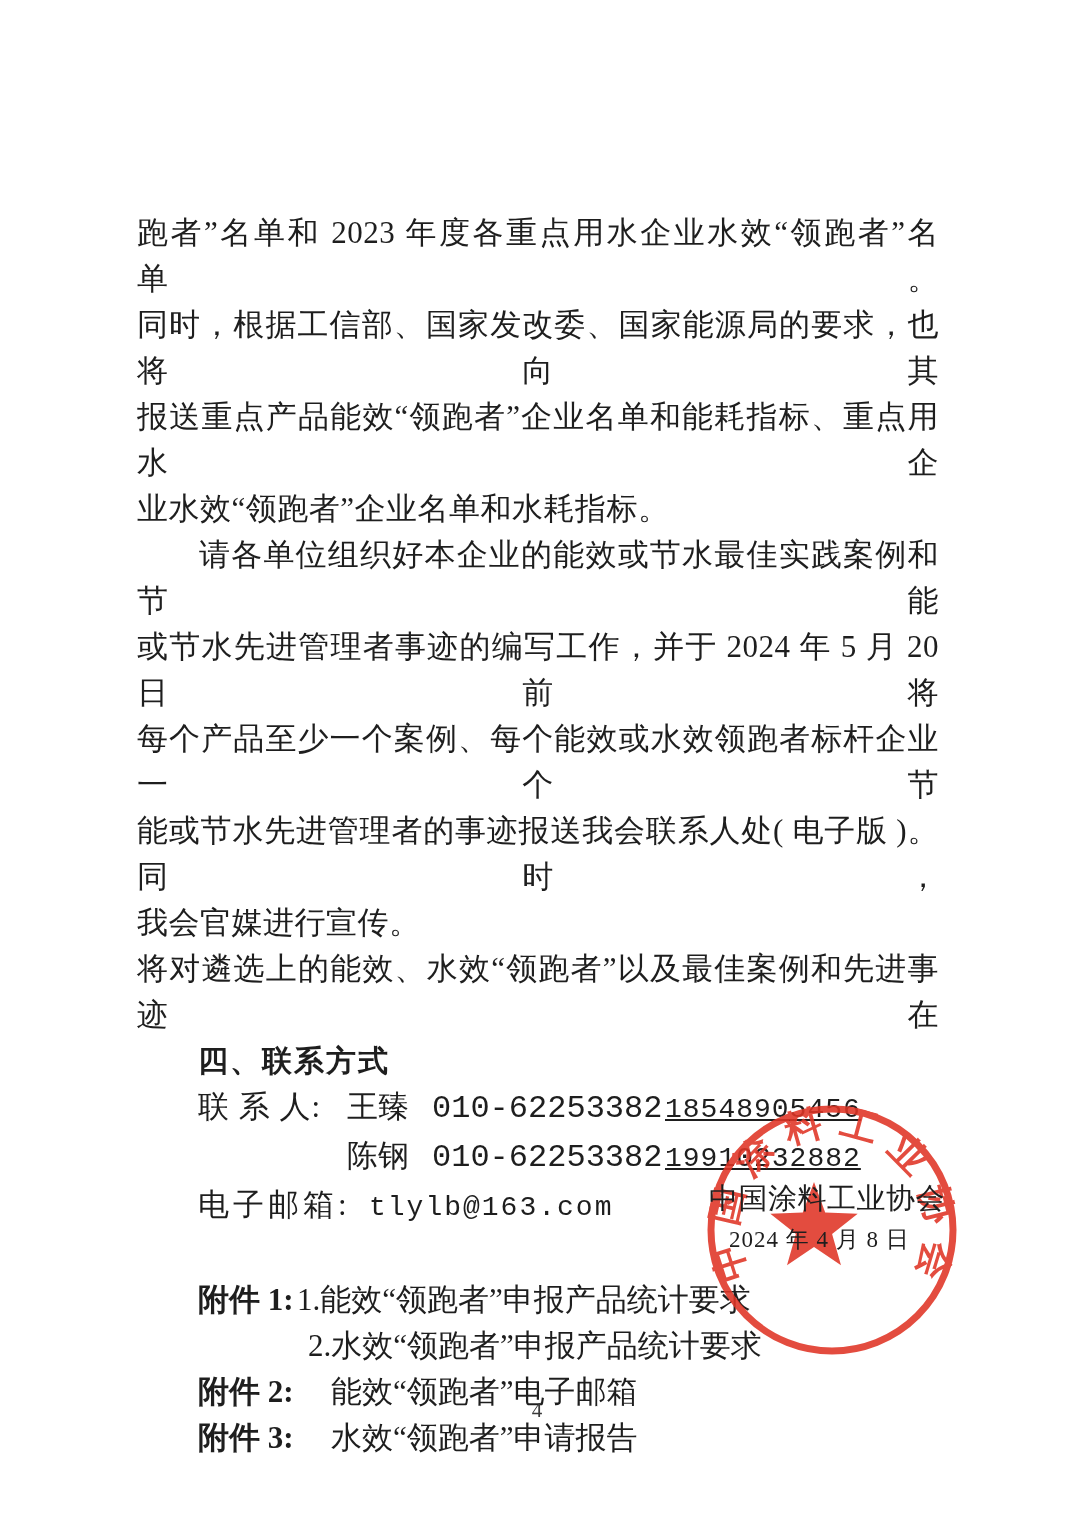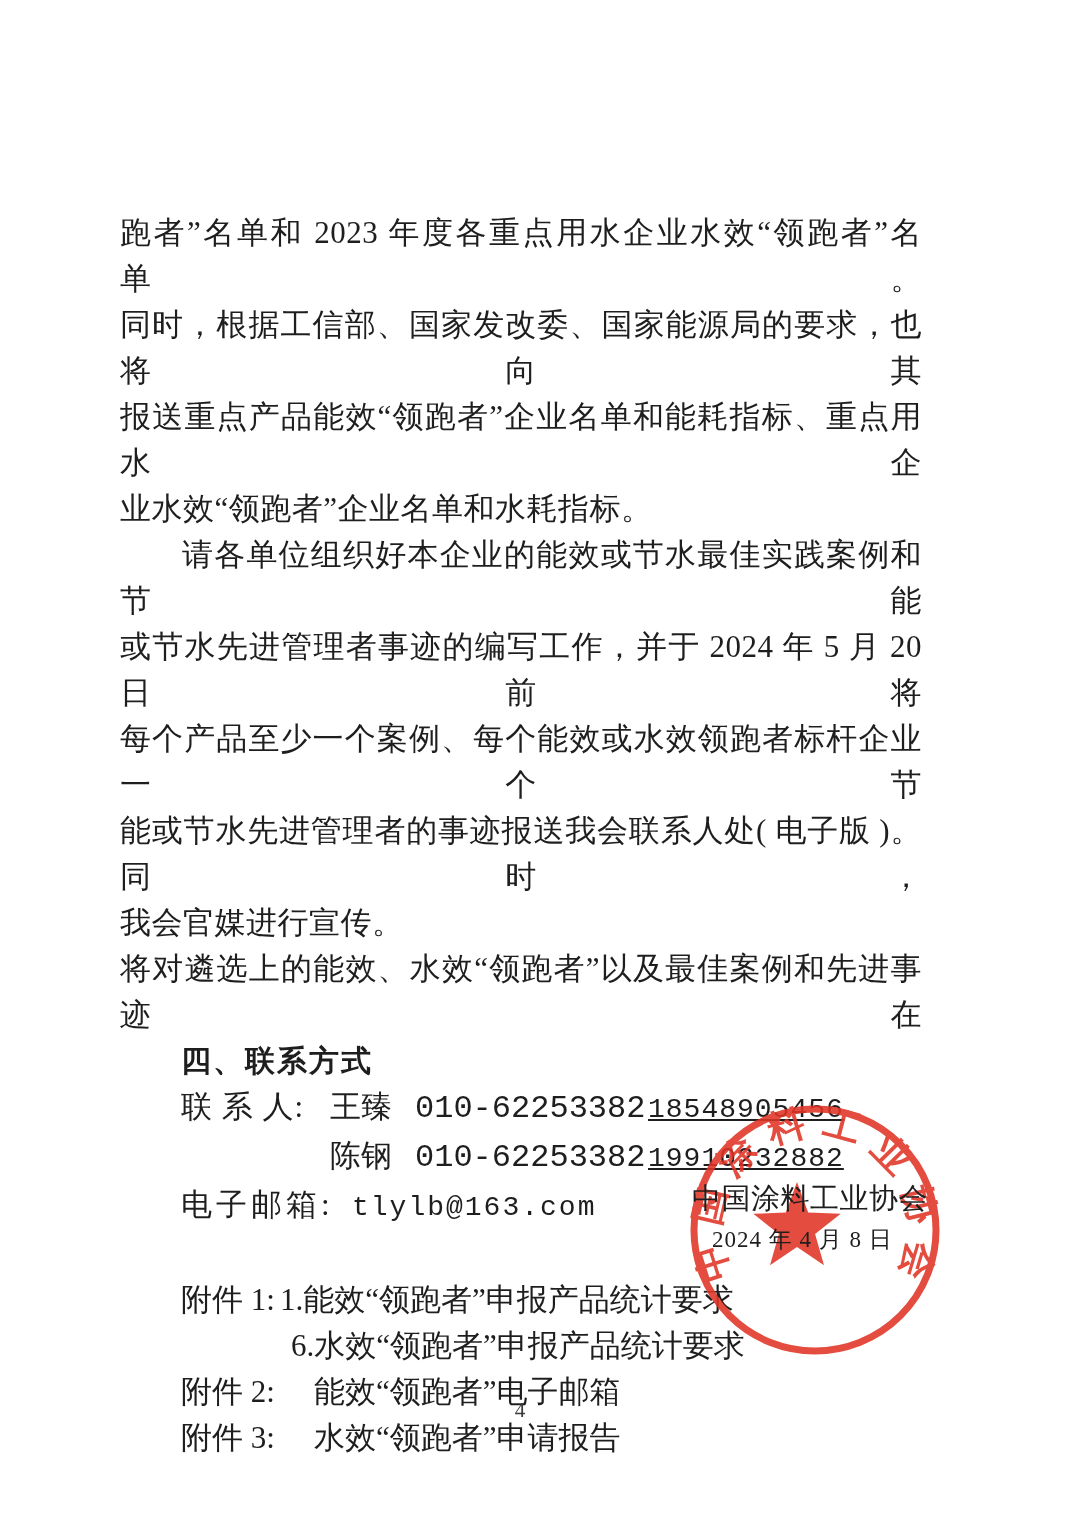--- a/index.html
+++ b/index.html
@@ -4,20 +4,21 @@
 <style>
   * { margin:0; padding:0; box-sizing:border-box; }
   html,body { background:#ffffff; }
   .page {
     position:relative;
     width:1006px; height:1527px;
     background:#ffffff;
     overflow:hidden;
     font-family:"Liberation Serif","DejaVu Serif",serif;
     color:#1e1e1e;
+    margin-left:17px;
   }
   .content {
     position:absolute; left:120px; top:210px; width:802px;
     font-size:31px; line-height:46px;
   }
   .ln { letter-spacing:0.5px; }
   .ln.full { text-align:justify; text-align-last:justify; }
   .ln.indent { text-indent:62px; }
   .heading {
     font-family:"Liberation Sans","DejaVu Sans",sans-serif;
@@ -29,21 +30,21 @@
   .cname  { display:inline-block; width:85px; }
   .cphone { display:inline-block; width:233px;
             font-family:"Liberation Mono","DejaVu Sans Mono",monospace; font-size:32px; }
   .cmobile{ display:inline-block;
             font-family:"Liberation Mono","DejaVu Sans Mono",monospace; font-size:28px; letter-spacing:1px;text-decoration:underline; }
   .elabel { display:inline-block; width:149px; letter-spacing:4px; }
   .email  { display:inline-block; margin-left:22px;
             font-family:"Liberation Mono","DejaVu Sans Mono",monospace; font-size:28px; letter-spacing:2px; }
   .blank-line { height:46px; }
   .attach-row { padding-left:61px; line-height:46px; white-space:nowrap; }
-  .alabel { display:inline-block; width:99px; }
+  .alabel { display:inline-block; width:99px;font-weight:bold; }
   .atext  { display:inline-block; }
   .attach-row.r1 .atext { margin-left:11px; }
   .attach-row.r2 .atext, .attach-row.r3 .atext { margin-left:34px; }
   .sig-org  { position:absolute; left:692px; top:1179px; font-size:29px; letter-spacing:0.5px; z-index:3; }
   .sig-date { position:absolute; left:712px; top:1224px; font-size:23px; letter-spacing:1px; z-index:3; }
   .seal {
     position:absolute; left:685px; top:1100px; width:260px; height:260px;
     z-index:2; opacity:0.88;
   }
   .page-number {
@@ -79,21 +80,21 @@
     <div class="contact-row">
       <span class="elabel">电子邮箱:</span><span class="email">tlylb@163.com</span>
     </div>
 
     <div class="blank-line"></div>
 
     <div class="attach-row r0">
       <span class="alabel">附件 1:</span><span class="atext">1.能效“领跑者”申报产品统计要求</span>
     </div>
     <div class="attach-row r1">
-      <span class="alabel"></span><span class="atext">6.水效“领跑者”申报产品统计要求</span>
+      <span class="alabel"></span><span class="atext">2.水效“领跑者”申报产品统计要求</span>
     </div>
     <div class="attach-row r2">
       <span class="alabel">附件 2:</span><span class="atext">能效“领跑者”电子邮箱</span>
     </div>
     <div class="attach-row r3">
       <span class="alabel">附件 3:</span><span class="atext">水效“领跑者”申请报告</span>
     </div>
   </div>
 
   <svg class="seal" viewBox="0 0 260 260" aria-hidden="true">

